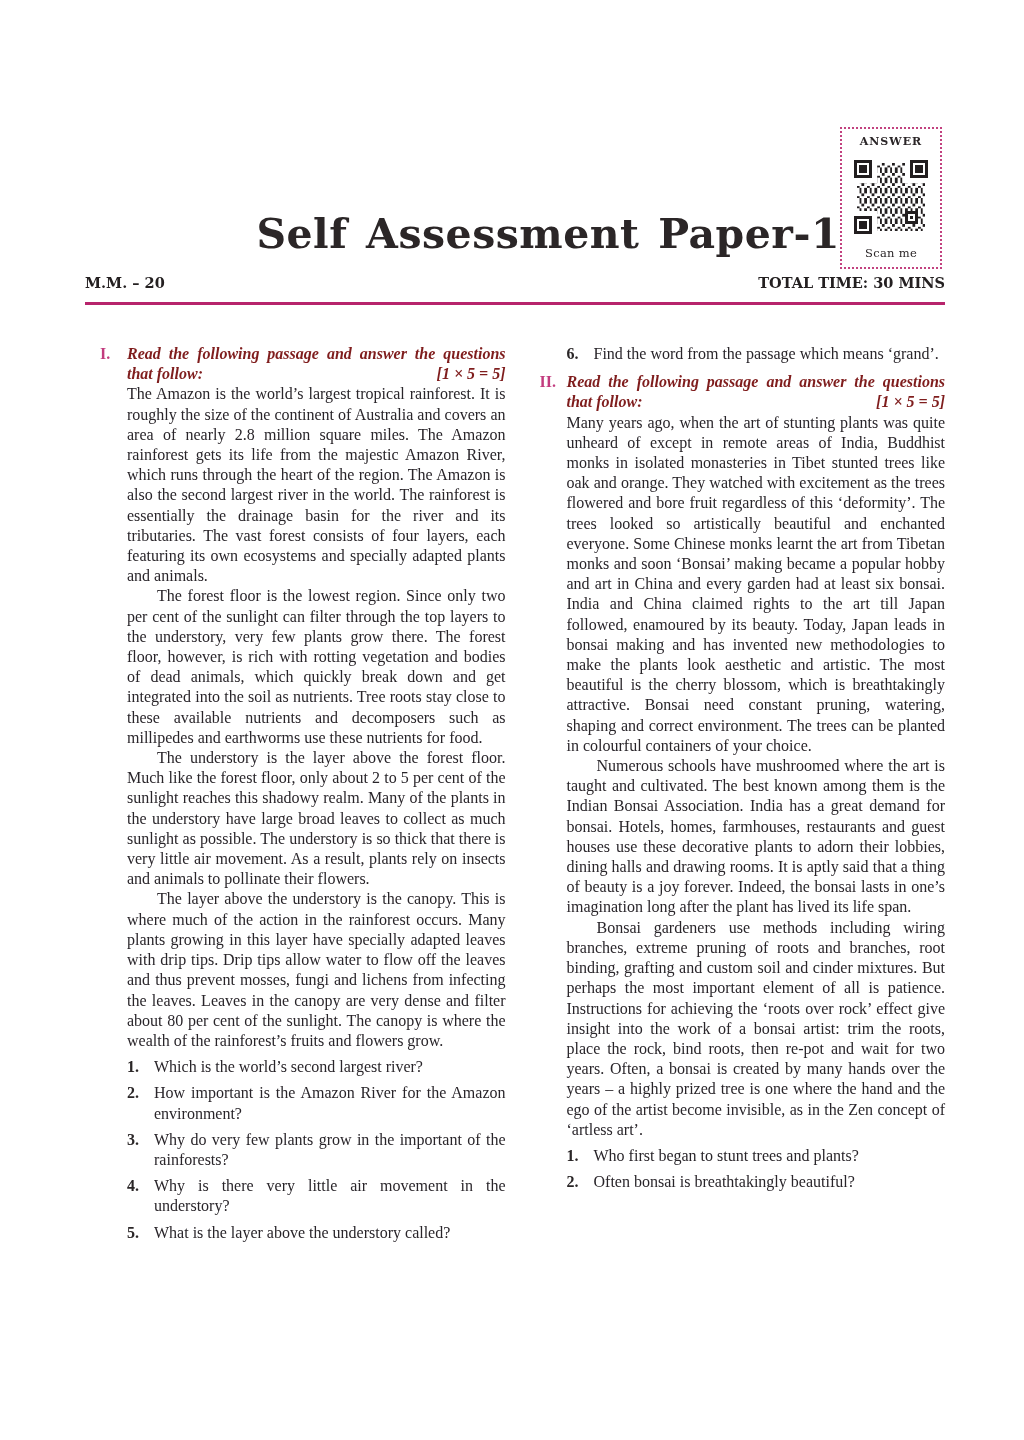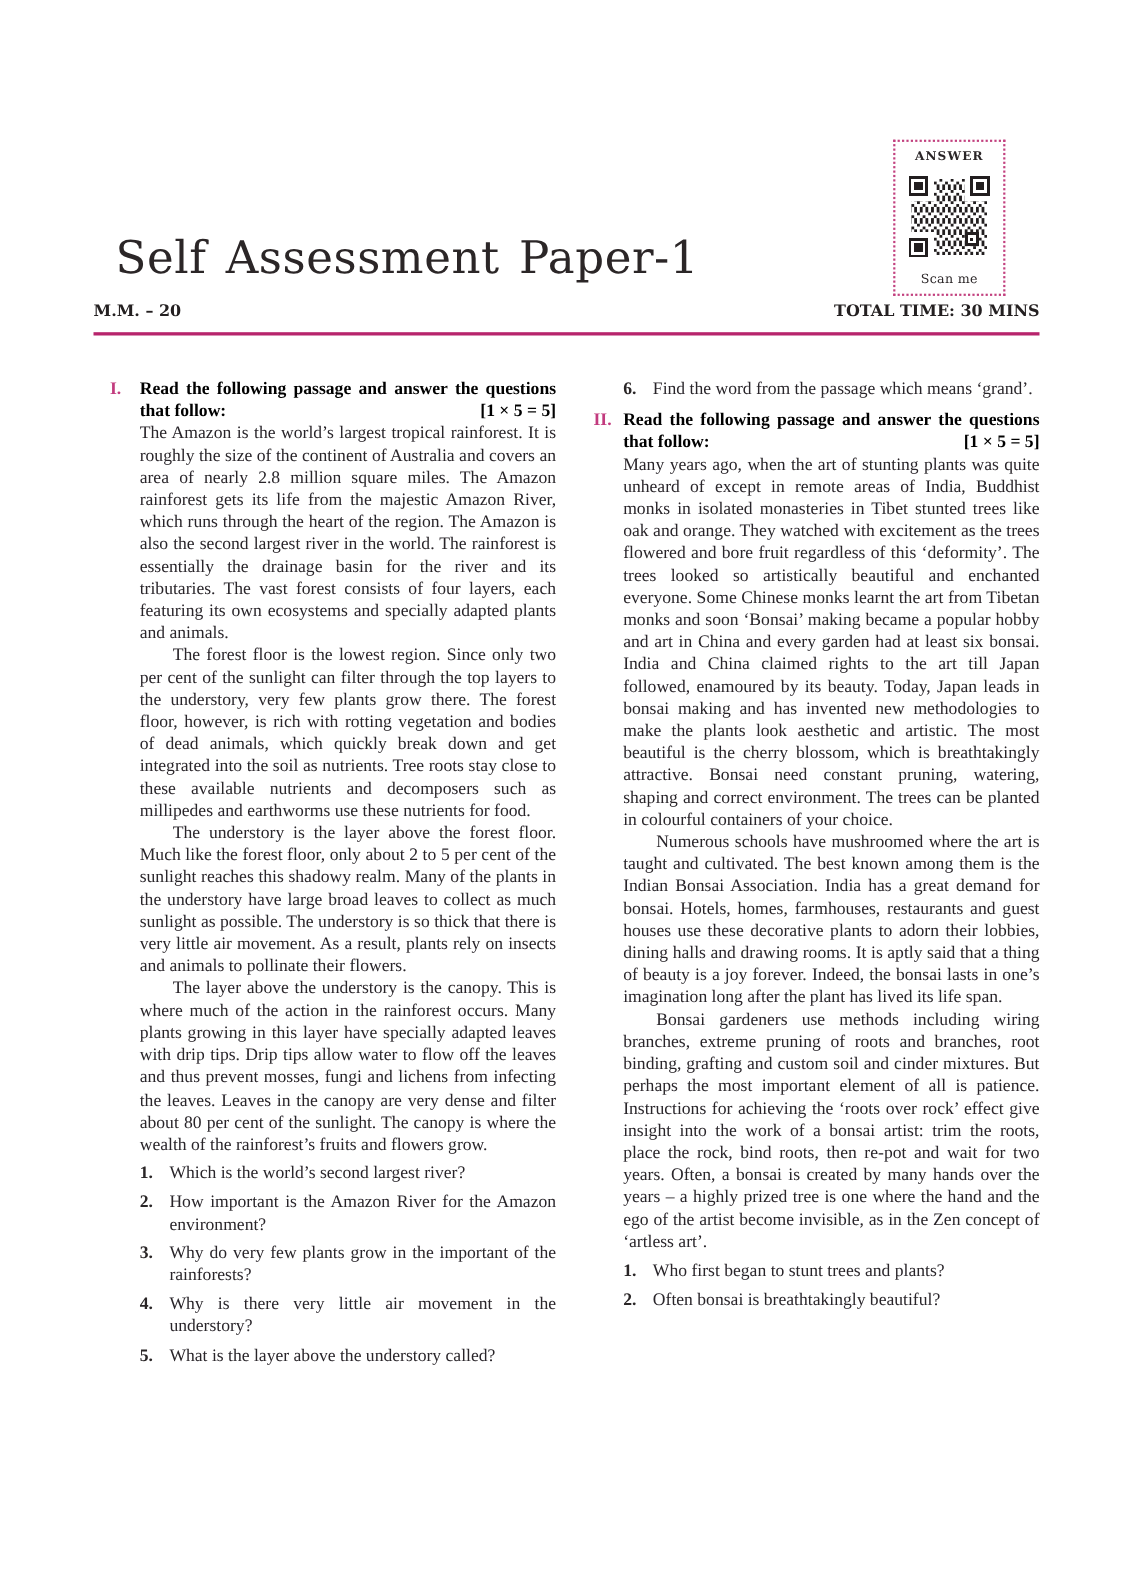--- a/index.html
+++ b/index.html
@@ -8,40 +8,40 @@
     position:relative;
     width:1024px;height:1440px;
     background:#ffffff;
     overflow:hidden;
     font-family:"Liberation Serif", serif;
     color:#29252a;
   }
 
   
   .qr-box{
-    position:absolute;left:812px;top:127px;width:102px;height:142px;
+    position:absolute;left:840px;top:127px;width:102px;height:142px;
     box-sizing:border-box;
     border:2px dotted #c2417f;
     display:flex;flex-direction:column;align-items:center;justify-content:space-between;
     padding:6px 4px 7px 4px;
     background:#ffffff;
   }
   .qr-top-label{
     font-family:"DejaVu Serif", serif;
     font-weight:bold;font-size:11px;letter-spacing:1px;color:#2b2628;
   }
   .qr-bottom-label{
     font-family:"DejaVu Serif", serif;
     font-size:11.5px;color:#2b2628;letter-spacing:.3px;
   }
   .page-title{
     position:absolute;left:105px;top:210px;width:735px;
-    text-align:left;
-    font-family:"DejaVu Serif", serif;
-    font-weight:normal;font-size:41px;color:#2b2627;
+    text-align:right;
+    font-family:"DejaVu Serif", serif;
+    font-weight:bold;font-size:41px;color:#2b2627;
     letter-spacing:.5px;word-spacing:4px;
     white-space:nowrap;
   }
   .meta-row{
     position:absolute;left:85px;top:274px;width:860px;
     display:flex;justify-content:space-between;align-items:baseline;
     font-family:"DejaVu Serif", serif;
     font-weight:bold;font-size:14.5px;color:#242021;gap:48px;
   }
   .header-rule{
@@ -59,22 +59,23 @@
 
   .sec{display:flex;}
   .sec-num{
     width:27px;flex:none;
     font-weight:bold;color:#c23b7e;
   }
   .sec-body{flex:1;min-width:0;}
 
   .sec-heading{
     margin:0;
-    font-weight:bold;color:#000000;
+    font-weight:bold;color:#7f1d1d;
     text-align:justify;
+    font-style:italic;
   }
   .sec-heading .marks{float:right;white-space:nowrap;margin-left:8px;}
 
   .body-para{
     margin:0;
     text-align:justify;
   }
   .body-para.indent{text-indent:30px;}
 
   .basis-note{

